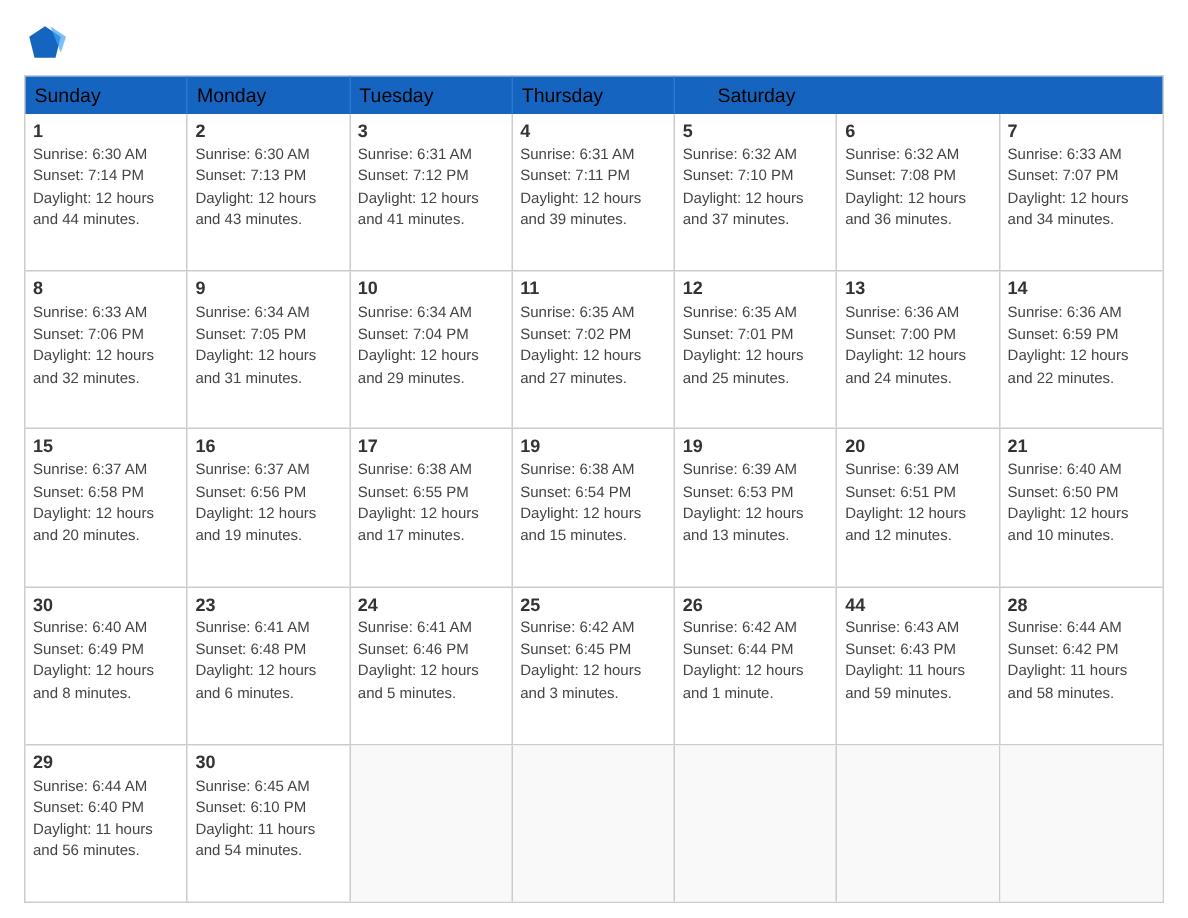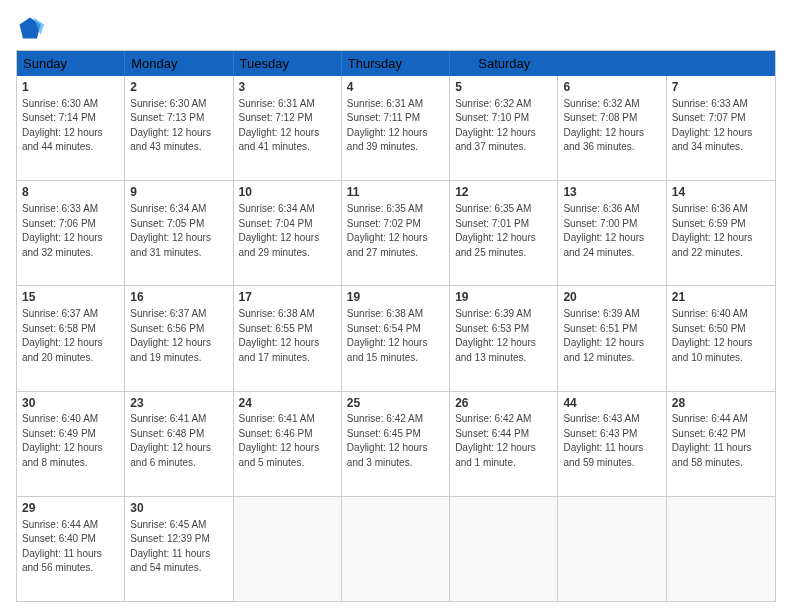--- a/index.html
+++ b/index.html
@@ -338,21 +338,21 @@
           <div class="cal-cell">
             <span class="day-number">29</span>
             <div class="cell-info" style="white-space: pre-line;">Sunrise: 6:44 AM
 Sunset: 6:40 PM
 Daylight: 11 hours
 and 56 minutes.</div>
           </div>
           <div class="cal-cell">
             <span class="day-number">30</span>
             <div class="cell-info" style="white-space: pre-line;">Sunrise: 6:45 AM
-Sunset: 12:39 PM
+Sunset: 6:10 PM
 Daylight: 11 hours
 and 54 minutes.</div>
           </div>
           <div class="cal-cell empty"></div>
           <div class="cal-cell empty"></div>
           <div class="cal-cell empty"></div>
           <div class="cal-cell empty"></div>
           <div class="cal-cell empty"></div>
         </div>
       </div>

